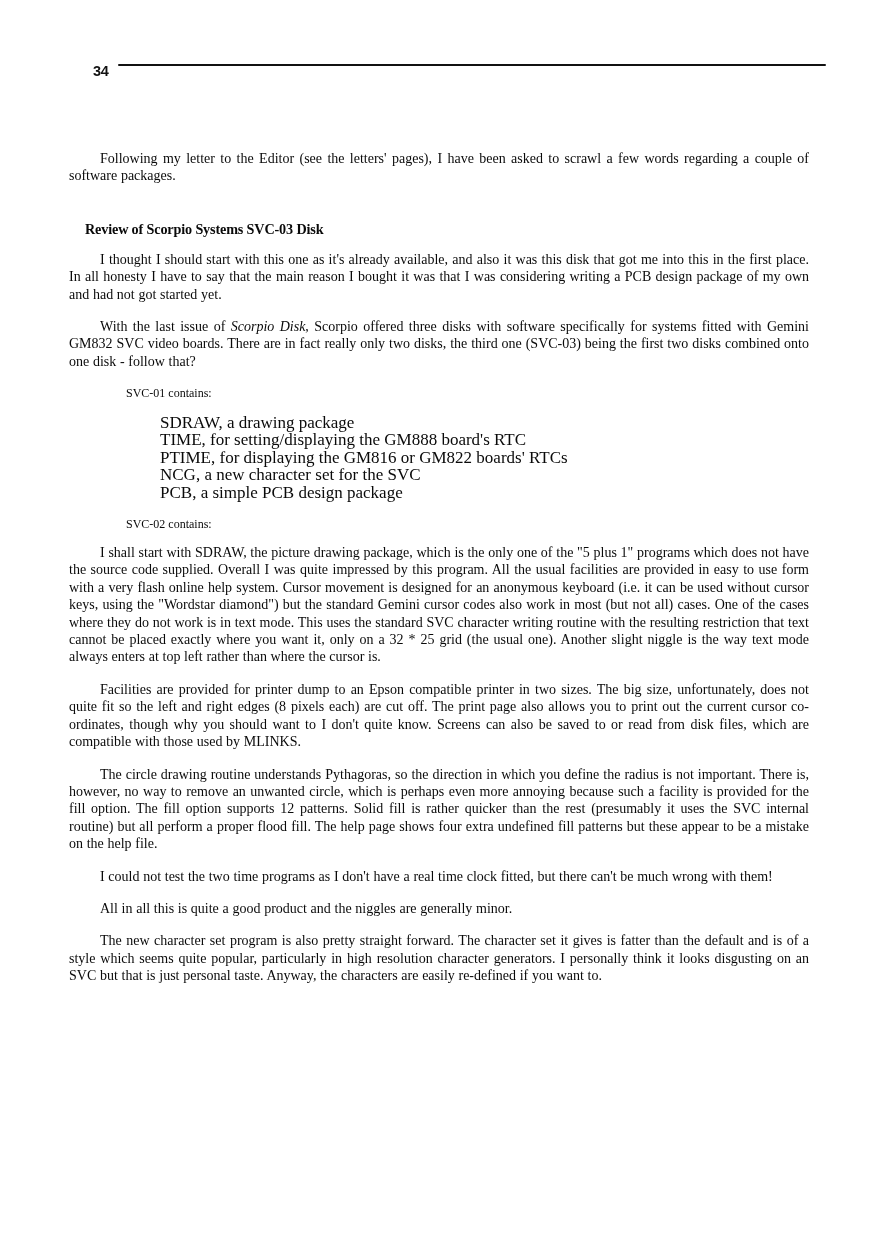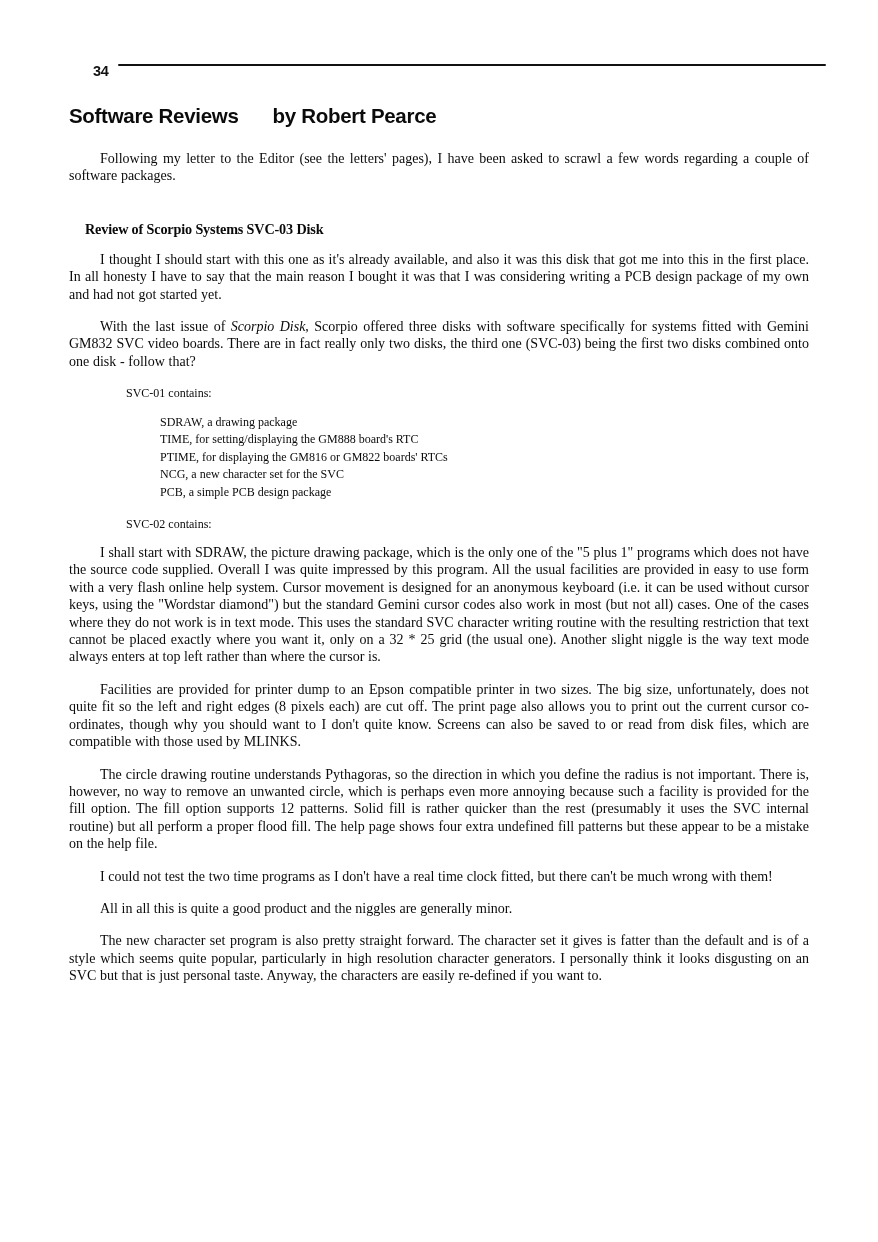--- a/index.html
+++ b/index.html
@@ -103,21 +103,21 @@
     padding-left: 57px;
     font-size: 12px;
     line-height: 17.4px;
   }
   .item-list {
     margin: 0 0 14px 0;
     padding-left: 91px;
     list-style: none;
   }
   .item-list li {
-    font-size: 12px;
+    font-size: 17px;
     line-height: 17.6px;
     white-space: nowrap;
   }
   .single-item {
     margin: 0 0 14px 0;
     padding-left: 91px;
     font-size: 14.6px;
     line-height: 17.4px;
   }
 
@@ -126,23 +126,20 @@
 </head>
 <body>
 
 <div class="page">
 
   <div class="page-head">
     <span class="folio">34</span>
     <span class="head-rule"></span>
   </div>
 
-  <div class="title-row">
-    <span>Software Reviews</span><span class="byline">by Robert Pearce</span>
-  </div>
 
   <div class="content">
 
     <p class="body">Following my letter to the Editor (see the letters' pages), I have been asked to scrawl a few words regarding a couple of software packages.</p>
 
     <div class="spacer-sm"></div>
 
     <h2 class="section">Review of Scorpio Systems SVC-03 Disk</h2>
 
     <p class="body">I thought I should start with this one as it's already available, and also it was this disk that got me into this in the first place. In all honesty I have to say that the main reason I bought it was that I was considering writing a PCB design package of my own and had not got started yet.</p>

